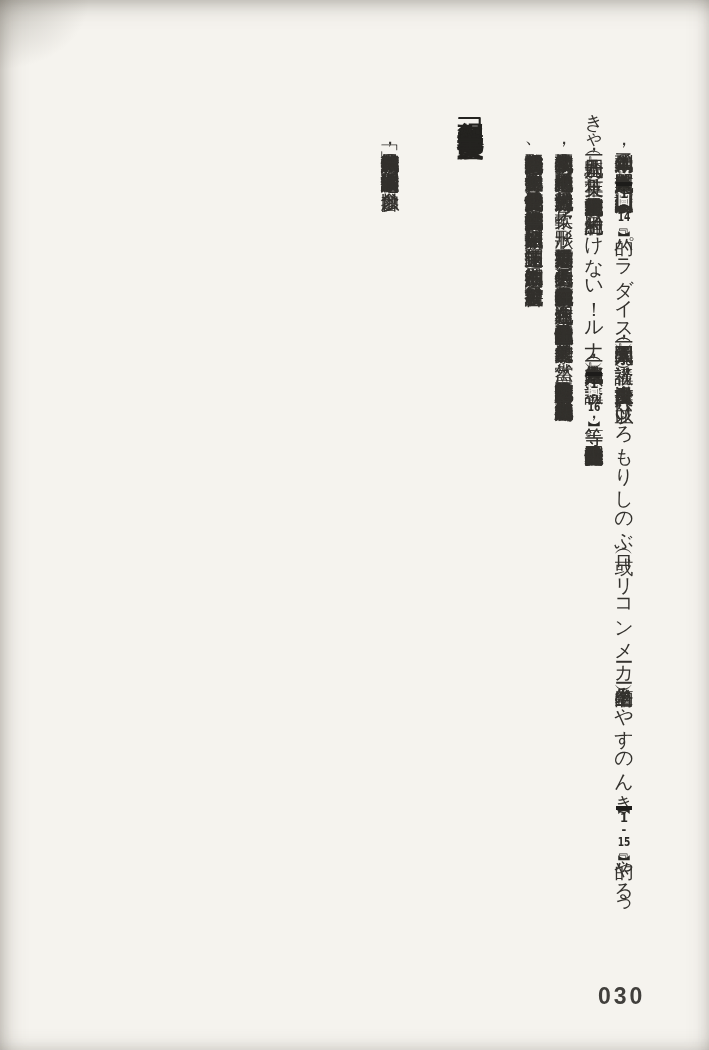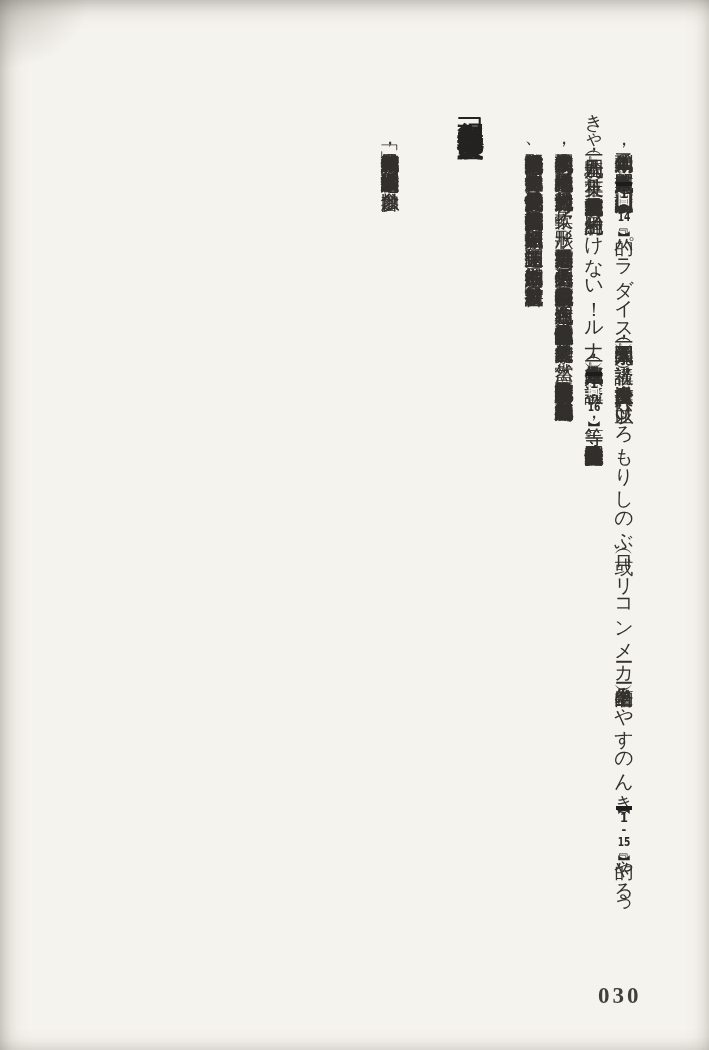--- a/index.html
+++ b/index.html
@@ -78,21 +78,21 @@
     text-combine-upright: all;
     -webkit-text-combine: horizontal;
     font-family: "DejaVu Sans", sans-serif;
     font-size: 11.5px;
     font-weight: 700;
   }
   .pagenum {
     position: absolute;
     left: 598px;
     top: 983px;
-    font-family: Liberation Serif, serif;
+    font-family: Liberation Sans, sans-serif;
     font-weight: 700;
     font-size: 23px;
     letter-spacing: 3px;
     color: #413f3c;
   }
 </style>
 </head>
 <body>
 
 <div class="page">

